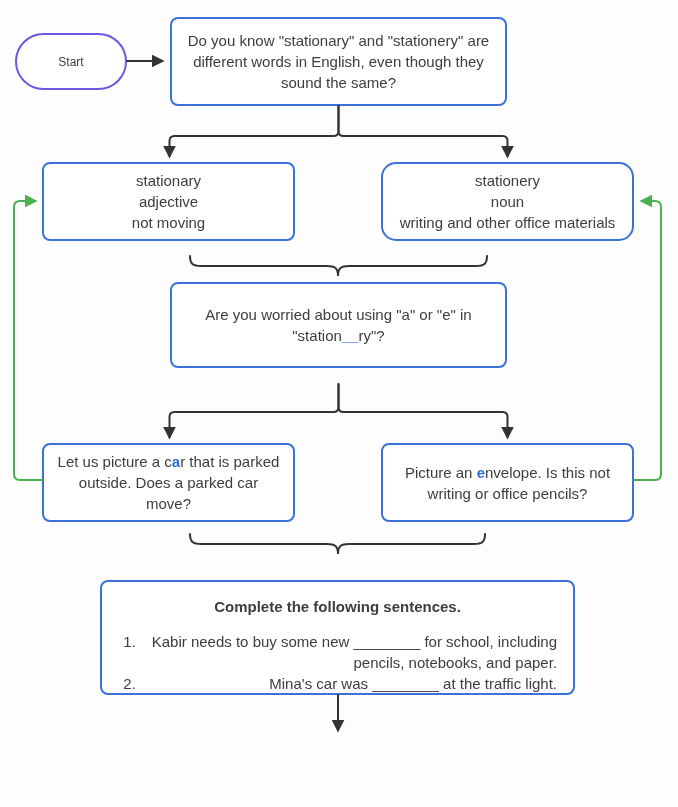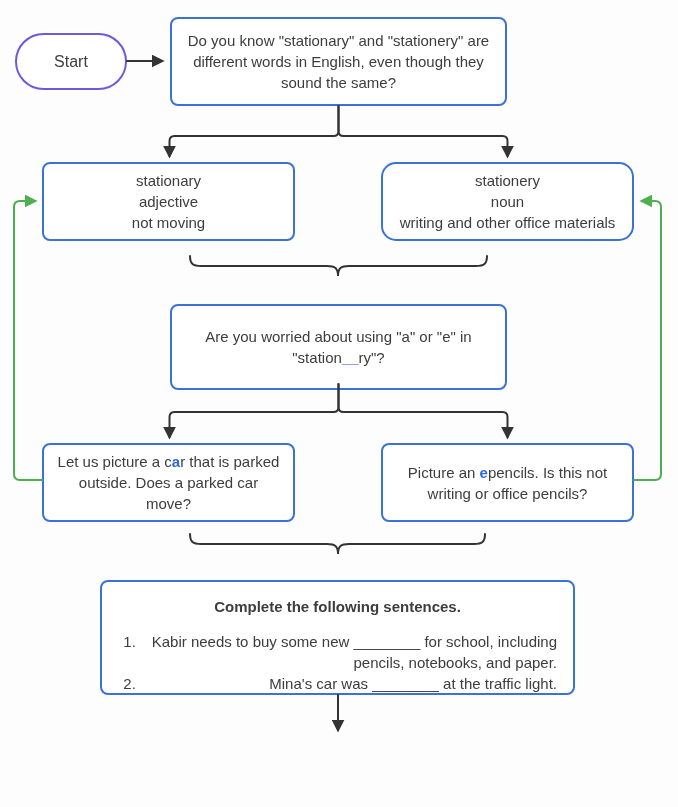--- a/index.html
+++ b/index.html
@@ -19,21 +19,21 @@
   .box{
     position:absolute;box-sizing:border-box;background:#ffffff;
     border:2px solid var(--box-border);border-radius:8px;
     display:flex;flex-direction:column;justify-content:center;align-items:center;
     text-align:center;font-size:15px;line-height:21px;padding:6px 10px;
   }
   .terminator{
     position:absolute;box-sizing:border-box;background:#ffffff;
     border:2px solid var(--terminator-border);border-radius:29px;
     display:flex;justify-content:center;align-items:center;
-    font-size:16px;line-height:20px;
+    font-size:12px;line-height:20px;
   }
   .line{display:block;}
   .bold{font-weight:normal;}
   .italic{}
   .hl{color:var(--highlight);font-weight:bold;}
   .exercise{
     justify-content:flex-start;align-items:stretch;text-align:left;
     padding:12px 16px 8px 16px;
   }
   .exercise-title{text-align:center;font-weight:bold;margin:2px 0 14px 0;}
@@ -65,33 +65,33 @@
     <span class="line italic">adjective</span>
     <span class="line">not moving</span>
   </div>
 
   <div class="box" style="left:381px;top:162px;width:253px;height:79px;border-radius:15px;">
     <span class="line bold">stationery</span>
     <span class="line italic">noun</span>
     <span class="line">writing and other office materials</span>
   </div>
 
-  <div class="box" style="left:170px;top:304px;width:337px;height:86px;">
+  <div class="box" style="left:170px;top:282px;width:337px;height:86px;">
     <span class="line">Are you worried about using "a" or "e" in</span>
     <span class="line"><span>"station</span><span class="hl">__</span><span>ry"?</span></span>
   </div>
 
   <div class="box" style="left:42px;top:443px;width:253px;height:79px;">
     <span class="line"><span>Let us picture a </span><span class="bold">c</span><span class="hl">a</span><span class="bold">r</span><span> that is parked</span></span>
     <span class="line">outside. Does a parked car</span>
     <span class="line">move?</span>
   </div>
 
   <div class="box" style="left:381px;top:443px;width:253px;height:79px;">
-    <span class="line"><span>Picture an </span><span class="hl">e</span><span class="bold">pencils</span><span>. Is this not</span></span>
+    <span class="line"><span>Picture an </span><span class="hl">e</span><span class="bold">nvelope</span><span>. Is this not</span></span>
     <span class="line">writing or office pencils?</span>
   </div>
 
   <div class="box exercise" style="left:100px;top:580px;width:475px;height:115px;">
     <div class="exercise-title">Complete the following sentences.</div>
     <ol>
       <li>Kabir needs to buy some new ________ for school, including pencils, notebooks, and paper.</li>
       <li>Mina's car was ________ at the traffic light.</li>
     </ol>
   </div>

